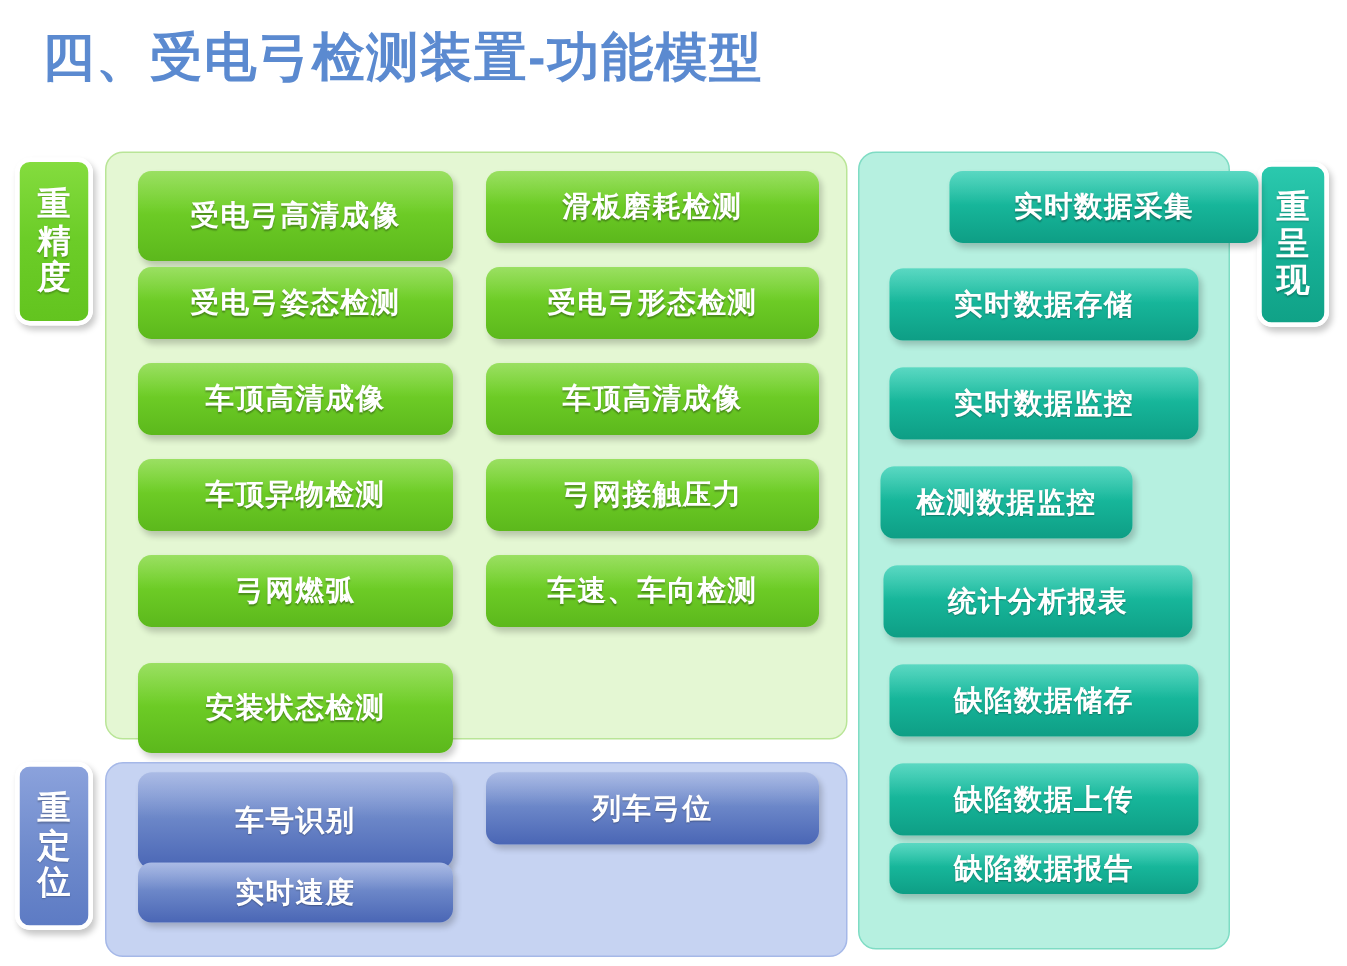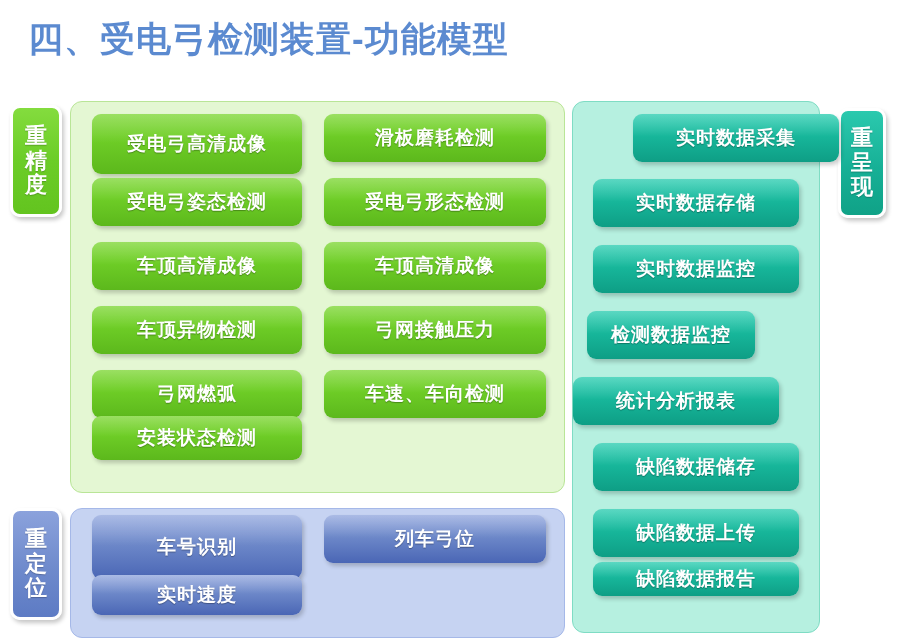--- a/index.html
+++ b/index.html
@@ -137,21 +137,21 @@
 
 <div class="pill pill-green" style="left:92px;  top:242px; width:210px; height:48px;">车顶高清成像</div>
 <div class="pill pill-green" style="left:324px; top:242px; width:222px; height:48px;">车顶高清成像</div>
 
 <div class="pill pill-green" style="left:92px;  top:306px; width:210px; height:48px;">车顶异物检测</div>
 <div class="pill pill-green" style="left:324px; top:306px; width:222px; height:48px;">弓网接触压力</div>
 
 <div class="pill pill-green" style="left:92px;  top:370px; width:210px; height:48px;">弓网燃弧</div>
 <div class="pill pill-green" style="left:324px; top:370px; width:222px; height:48px;">车速、车向检测</div>
 
-<div class="pill pill-green" style="left:92px;  top:416px; width:210px; height:44px;">安装状态检测</div>
+<div class="pill pill-green" style="left:92px;  top:442px; width:210px; height:60px;">安装状态检测</div>
 
 <div class="side-tag tag-blue" style="left:10px; top:508px; width:52px; height:112px;">
   <span class="vtxt">重定位</span>
 </div>
 
 <div class="panel panel-blue" style="left:70px; top:508px; width:495px; height:130px;"></div>
 
 <div class="pill pill-blue" style="left:92px;  top:515px; width:210px; height:64px;">车号识别</div>
 <div class="pill pill-blue" style="left:324px; top:515px; width:222px; height:48px;">列车弓位</div>
 <div class="pill pill-blue" style="left:92px;  top:575px; width:210px; height:40px;">实时速度</div>
@@ -159,16 +159,16 @@
 <div class="panel panel-teal" style="left:572px; top:101px; width:248px; height:532px;"></div>
 
 <div class="side-tag tag-teal" style="left:838px; top:108px; width:48px; height:110px;">
   <span class="vtxt">重呈现</span>
 </div>
 
 <div class="pill pill-teal" style="left:593px; top:114px; width:206px; height:48px;margin-left:40px;">实时数据采集</div>
 <div class="pill pill-teal" style="left:593px; top:179px; width:206px; height:48px;">实时数据存储</div>
 <div class="pill pill-teal" style="left:593px; top:245px; width:206px; height:48px;">实时数据监控</div>
 <div class="pill pill-teal" style="left:587px; top:311px; width:168px; height:48px;">检测数据监控</div>
-<div class="pill pill-teal" style="left:573px; top:377px; width:206px; height:48px;">统计分析报表</div>
+<div class="pill pill-teal" style="left:589px; top:377px; width:206px; height:48px;">统计分析报表</div>
 <div class="pill pill-teal" style="left:593px; top:443px; width:206px; height:48px;">缺陷数据储存</div>
 <div class="pill pill-teal" style="left:593px; top:509px; width:206px; height:48px;">缺陷数据上传</div>
 <div class="pill pill-teal" style="left:593px; top:562px; width:206px; height:34px;">缺陷数据报告</div>
 
 </body></html>

